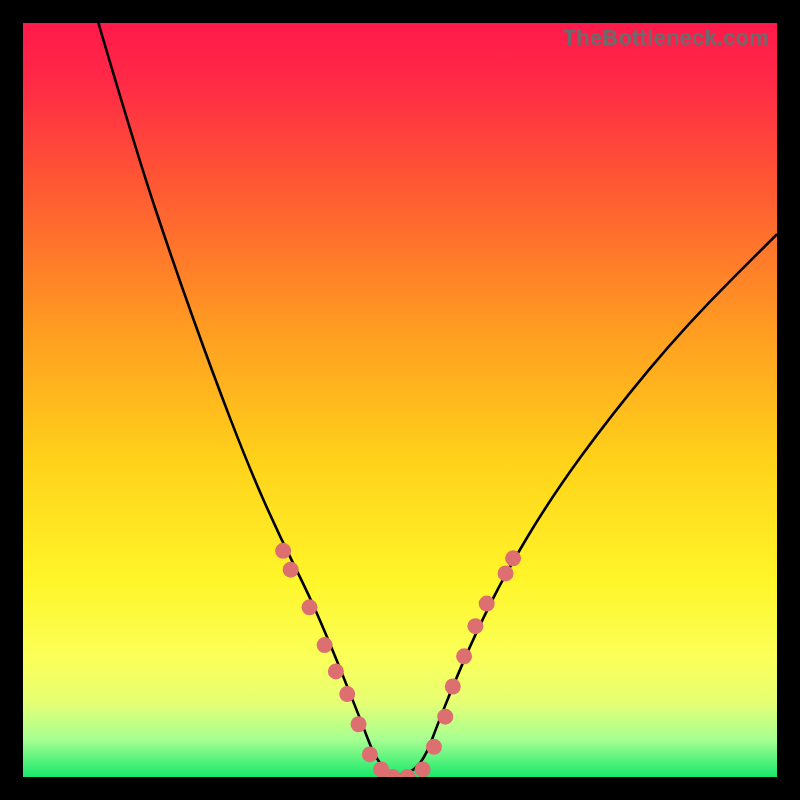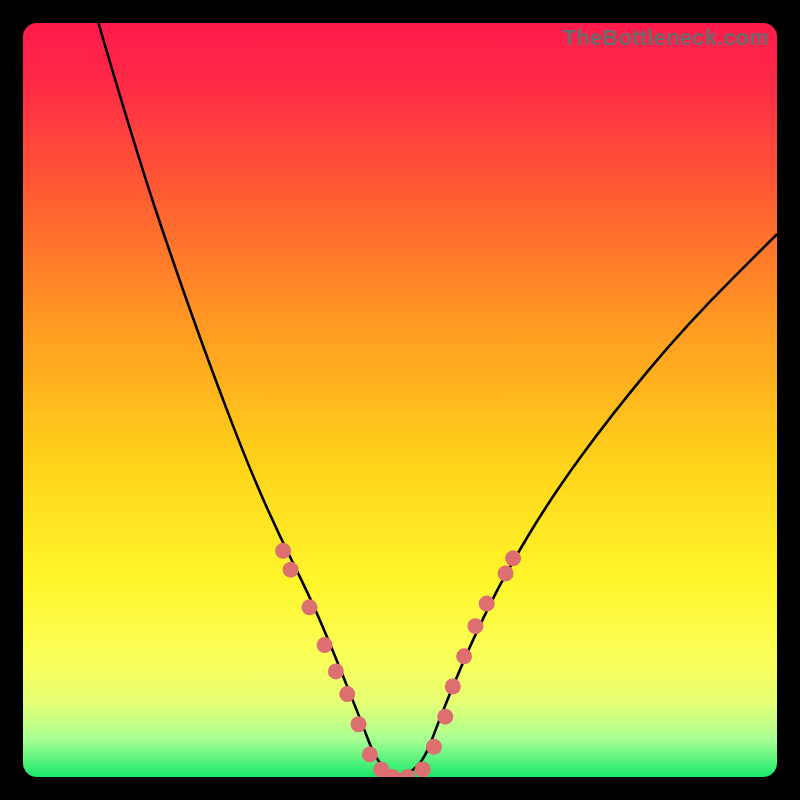--- a/index.html
+++ b/index.html
@@ -18,21 +18,20 @@
     height: 760px;
     background: #000;
   }
   .plot-area {
     position: absolute;
     left: 3px;
     top: 3px;
     width: 754px;
     height: 754px;
     overflow: hidden;
-    border-radius: 14px;
   }
   .watermark {
     position: absolute;
     top: 2px;
     right: 8px;
     font-family: Arial, Helvetica, sans-serif;
     font-size: 22px;
     font-weight: 600;
     color: #6b6b6b;
     letter-spacing: 0.2px;

